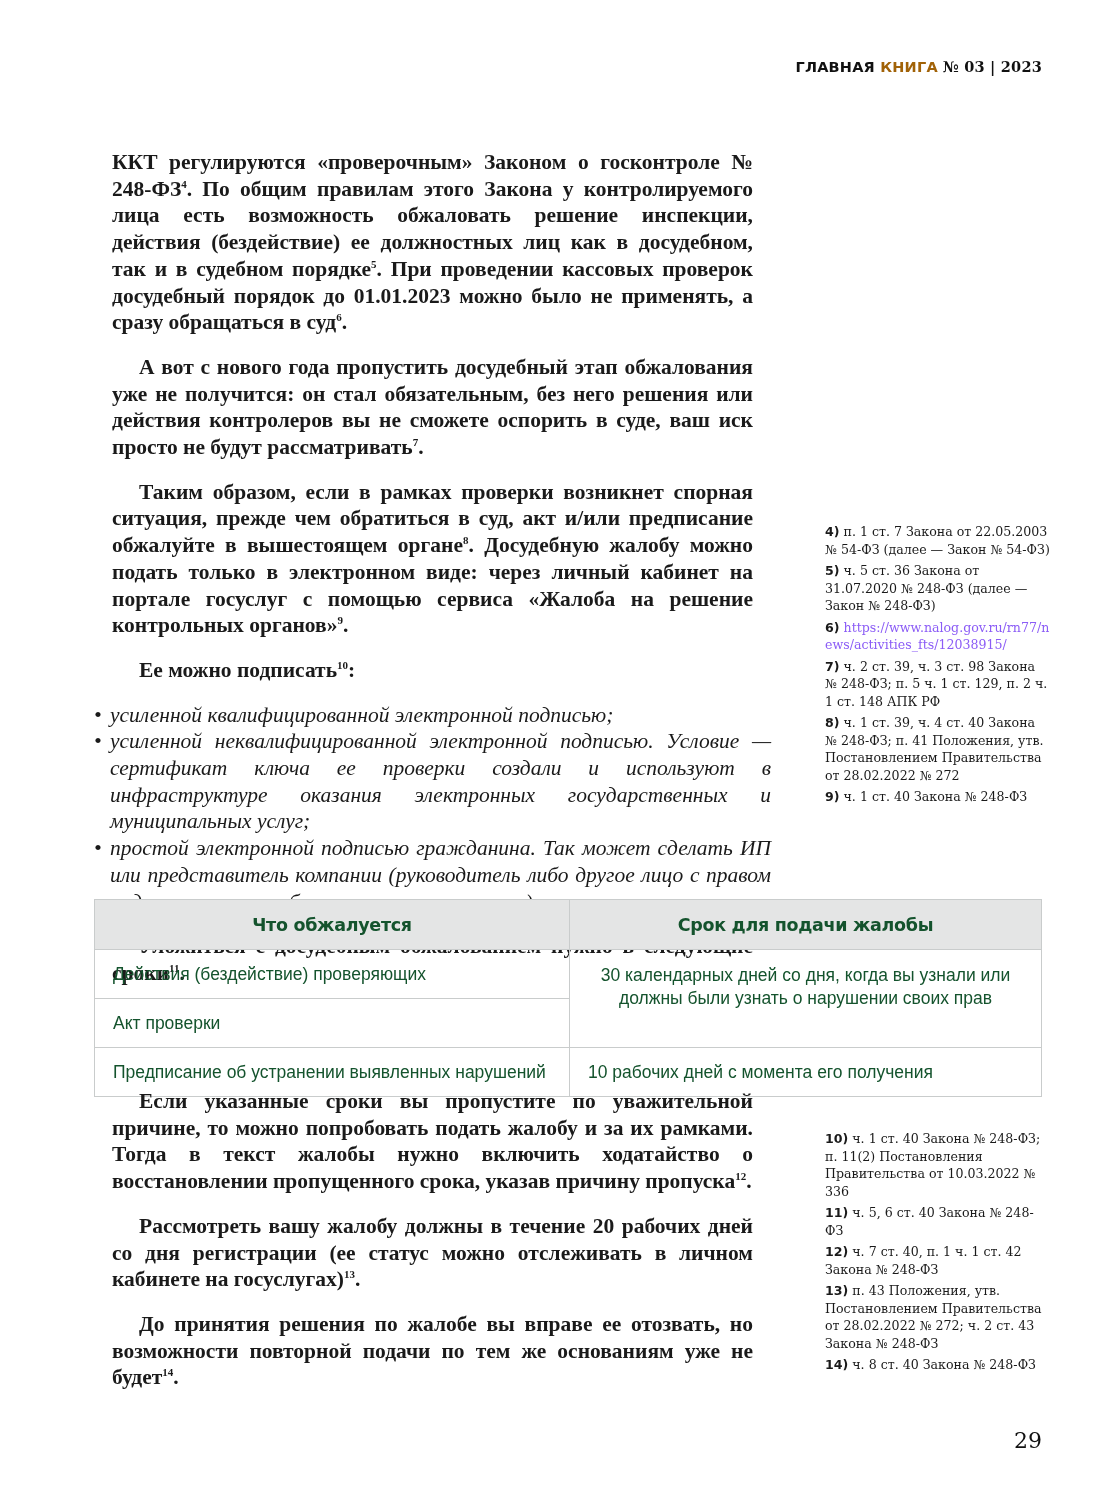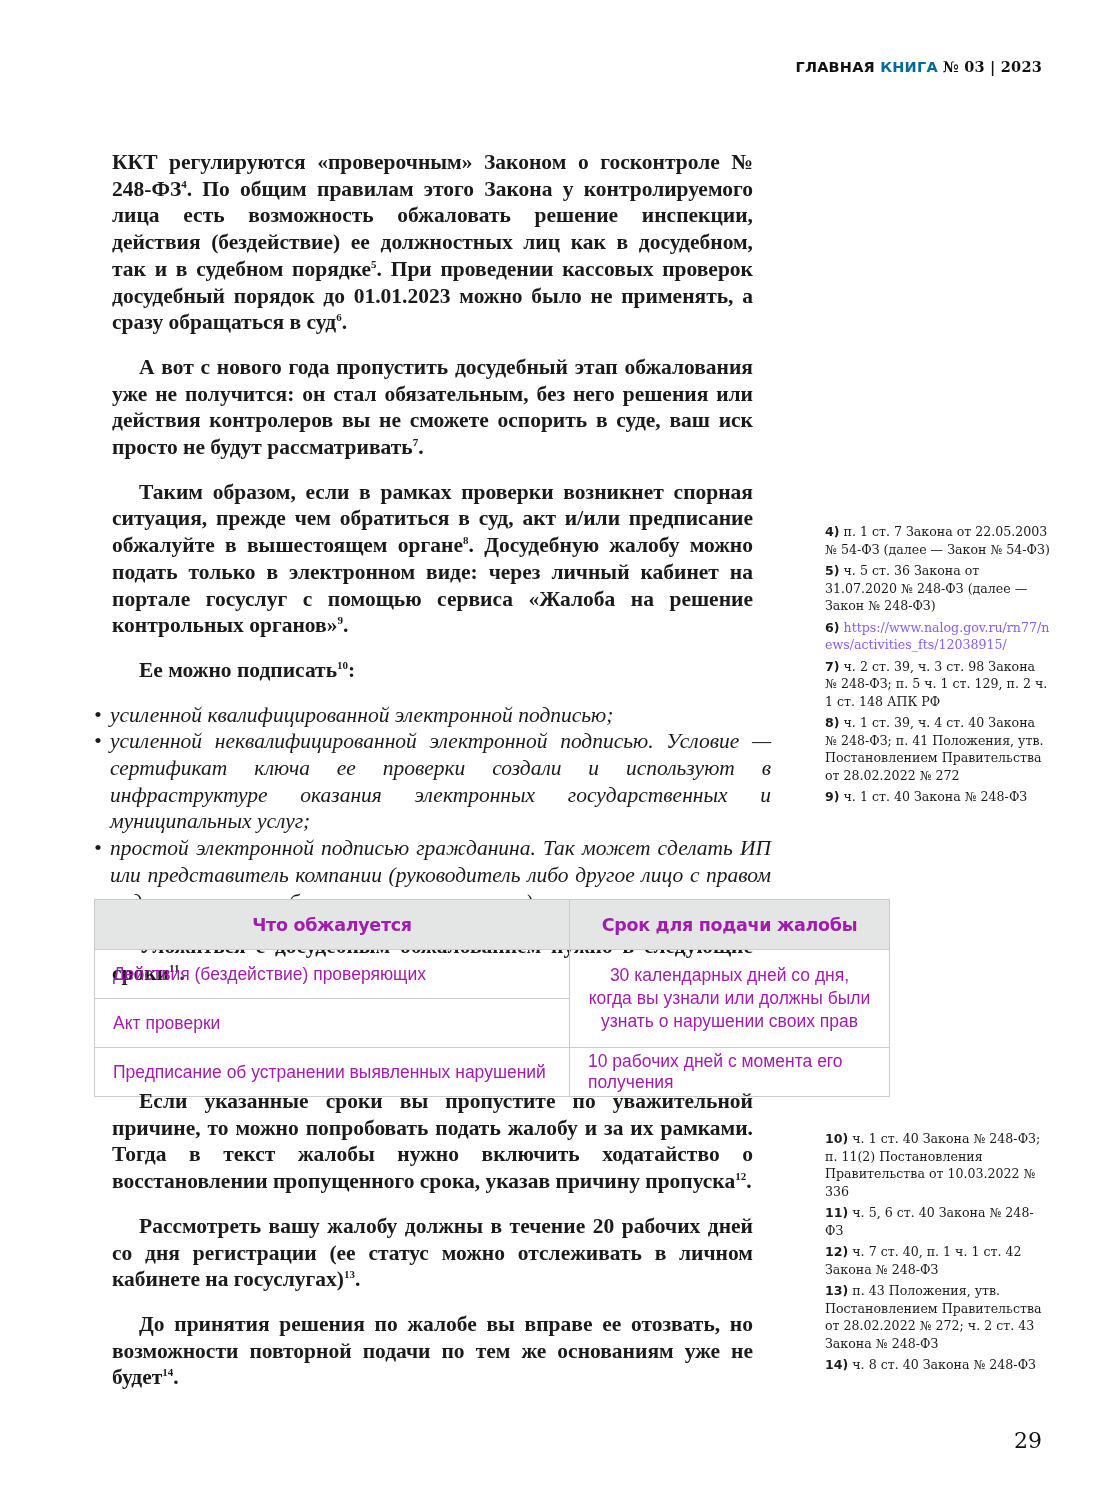--- a/index.html
+++ b/index.html
@@ -5,21 +5,21 @@
   html, body { margin: 0; padding: 0; background: #ffffff; }
   body {
     width: 1104px; height: 1500px; position: relative; overflow: hidden;
     font-family: "Liberation Serif", "DejaVu Serif", serif; color: #1a1a1a;
   }
   .header {
     position: absolute; top: 58px; right: 62px;
     font-family: "DejaVu Sans", sans-serif; font-weight: bold; font-size: 14.5px;
     letter-spacing: 0.2px; color: #111;
   }
-  .header .brand-accent { color: #0369a1; }
+  .header .brand-accent { color: #a16207; }
   .header .issue { font-family: "DejaVu Serif", serif; font-weight: bold; }
 
   .main-col {
     position: absolute; left: 94px; width: 677px;
     font-size: 21.5px; line-height: 26.7px; text-align: justify;
   }
   .main-col p { margin: 18px; font-weight: bold; }
   .main-col p.indent { text-indent: 27px; }
   .main-col sup { font-size: 11px; line-height: 0; vertical-align: 8px; }
   .bullets { list-style: none; margin: 0; padding: 0; }
@@ -31,24 +31,24 @@
   .notes {
     position: absolute; left: 825px; width: 225px;
     font-family: "DejaVu Serif", serif; font-size: 12.6px; line-height: 17.5px;
     color: #1a1a1a;
   }
   .note { margin-bottom: 4px; }
   .note b { font-family: "DejaVu Sans", sans-serif; font-weight: bold; }
   .note .link { color: #8b5cf6; }
 
   .table {
-    position: absolute; left: 94px; top: 899px; width: 796px;
+    position: absolute; left: 94px; top: 899px; width: 948px;
     border: 1.5px solid #c9cccc; border-collapse: collapse;
     font-family: "Liberation Sans", "DejaVu Sans", sans-serif; font-size: 17.5px;
-    color: #a21caf;
+    color: #14532d;
   }
   .table th {
     background: #e4e5e5; height: 49px; font-weight: bold; font-size: 17.5px;
     border: 1.5px solid #c9cccc; text-align: center; padding: 0;
     font-family: "DejaVu Sans", sans-serif; letter-spacing: -0.3px;
     transform-origin: center;
   }
   .table td {
     border: 1.5px solid #c9cccc; padding: 0 18px; height: 48px; vertical-align: middle;
   }

